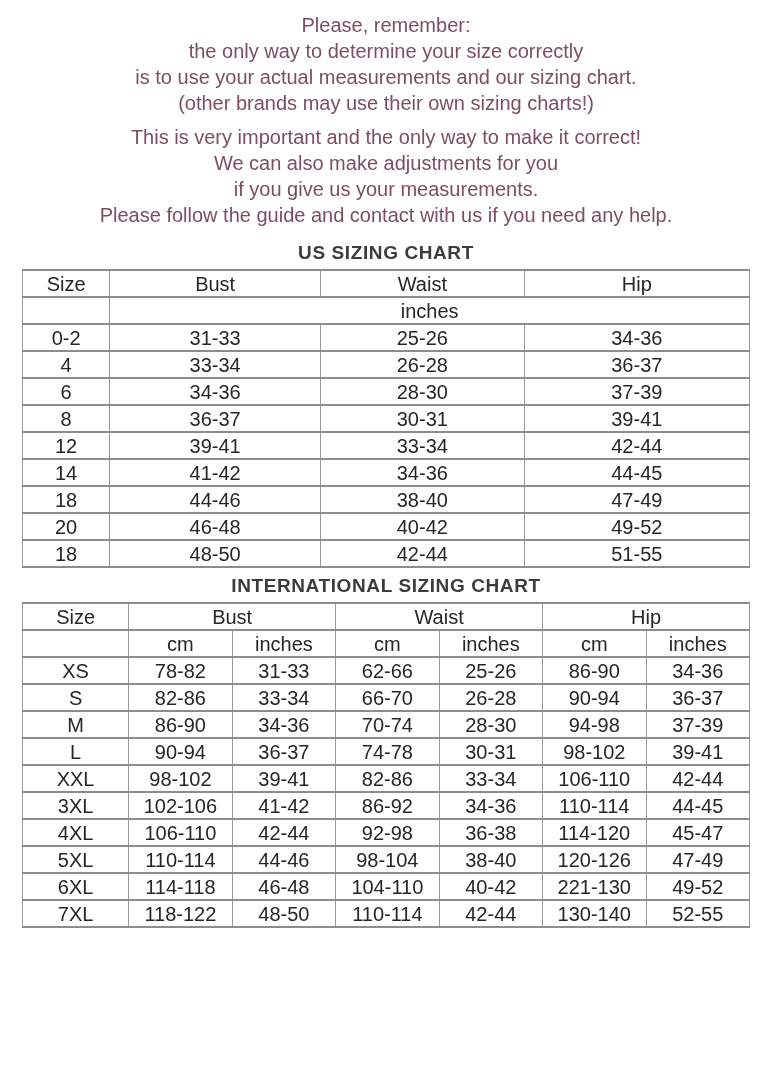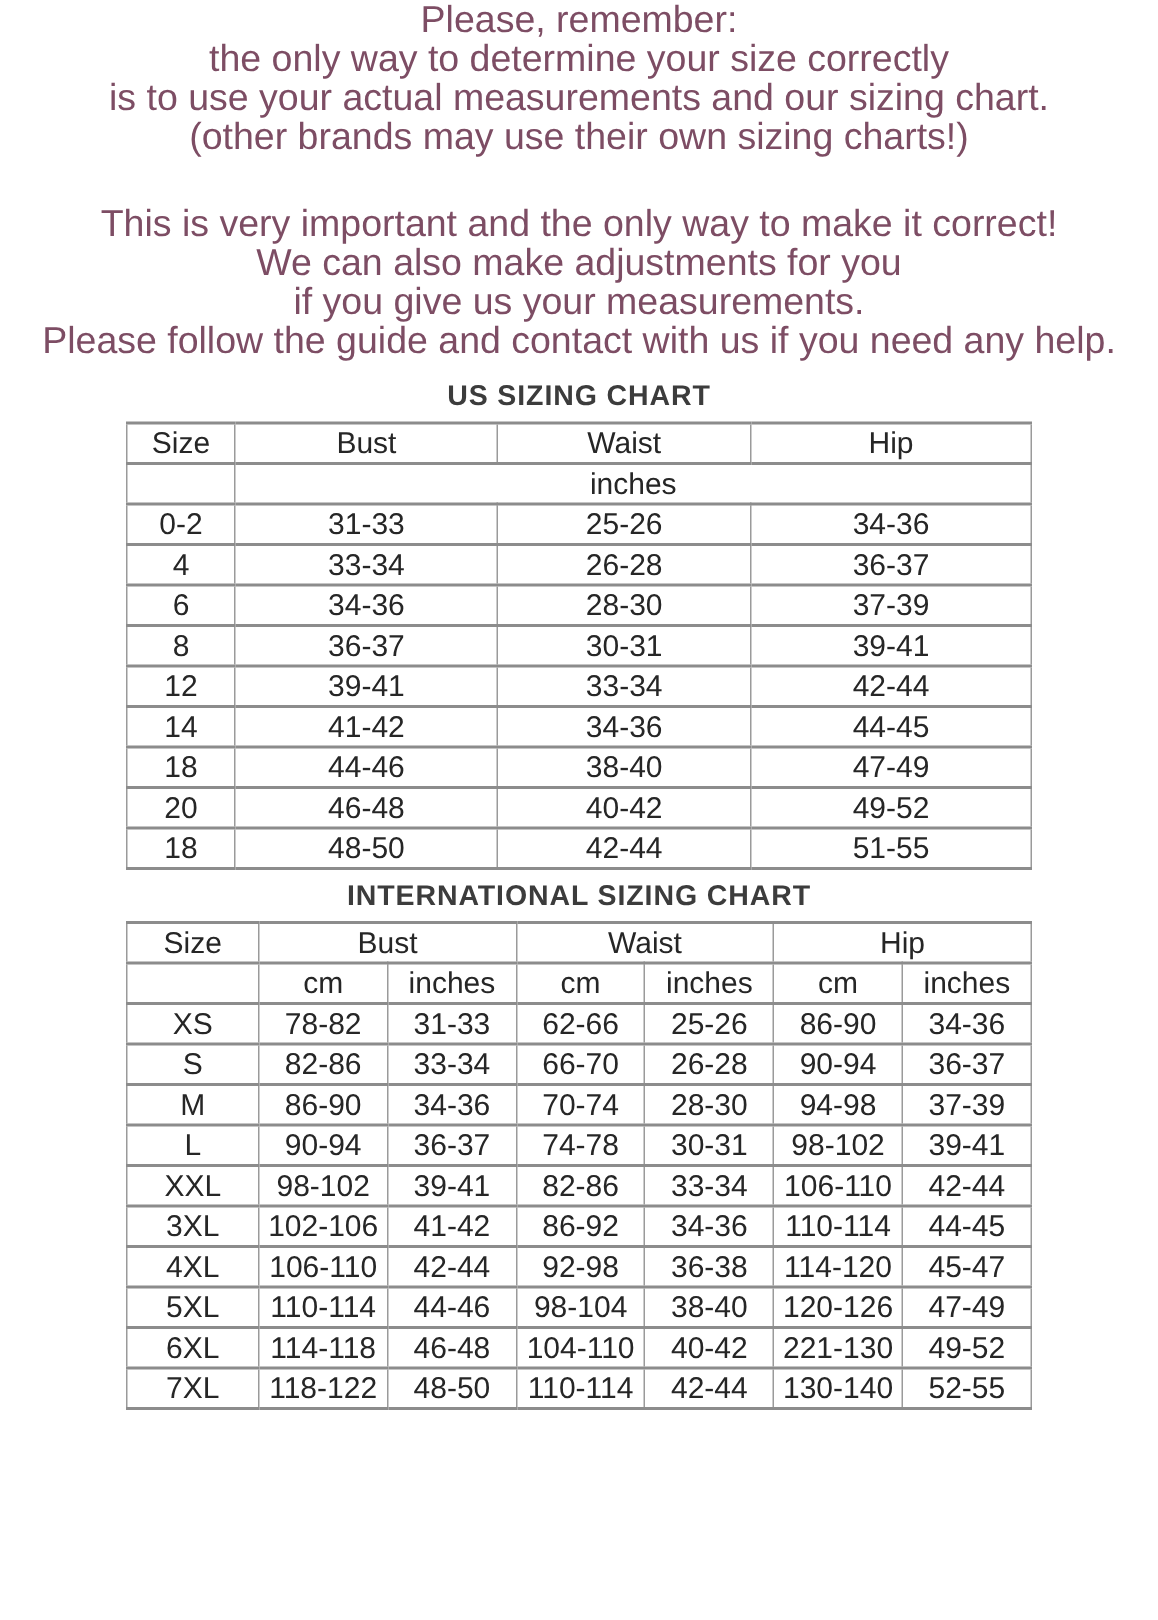--- a/index.html
+++ b/index.html
@@ -5,40 +5,40 @@
   * { margin: 0; padding: 0; box-sizing: border-box; }
   html, body { background: #ffffff; }
   body {
     width: 772px;
     height: 1080px;
     font-family: "Liberation Sans", sans-serif;
     color: #2e2e2e;
     overflow: hidden;
   }
   .intro {
-    padding-top: 0;
+    padding-top: 12px;
     text-align: center;
     color: #7d4d64;
-    font-size: 25px;
+    font-size: 20px;
     line-height: 26px;
     font-weight: 400;
   }
-  .intro .para + .para { margin-top: 32px; }
+  .intro .para + .para { margin-top: 8px; }
   .intro .line { display: block; }
   .chart-title {
     text-align: center;
     font-size: 19px;
     font-weight: 700;
     color: #3c3c3c;
     letter-spacing: 0.6px;
   }
   .us-title { margin-top: 14px; }
   .intl-title { margin-top: 7px; }
   table.chart {
-    width: 604px;
+    width: 728px;
     margin: 5px auto 0 auto;
     border-collapse: collapse;
     table-layout: fixed;
     font-size: 20px;
     color: #262626;
   }
   table.chart th, table.chart td {
     border-left: 1px solid #9a9a9a;
     border-right: 1px solid #9a9a9a;
     border-top: 2px solid #8c8c8c;

